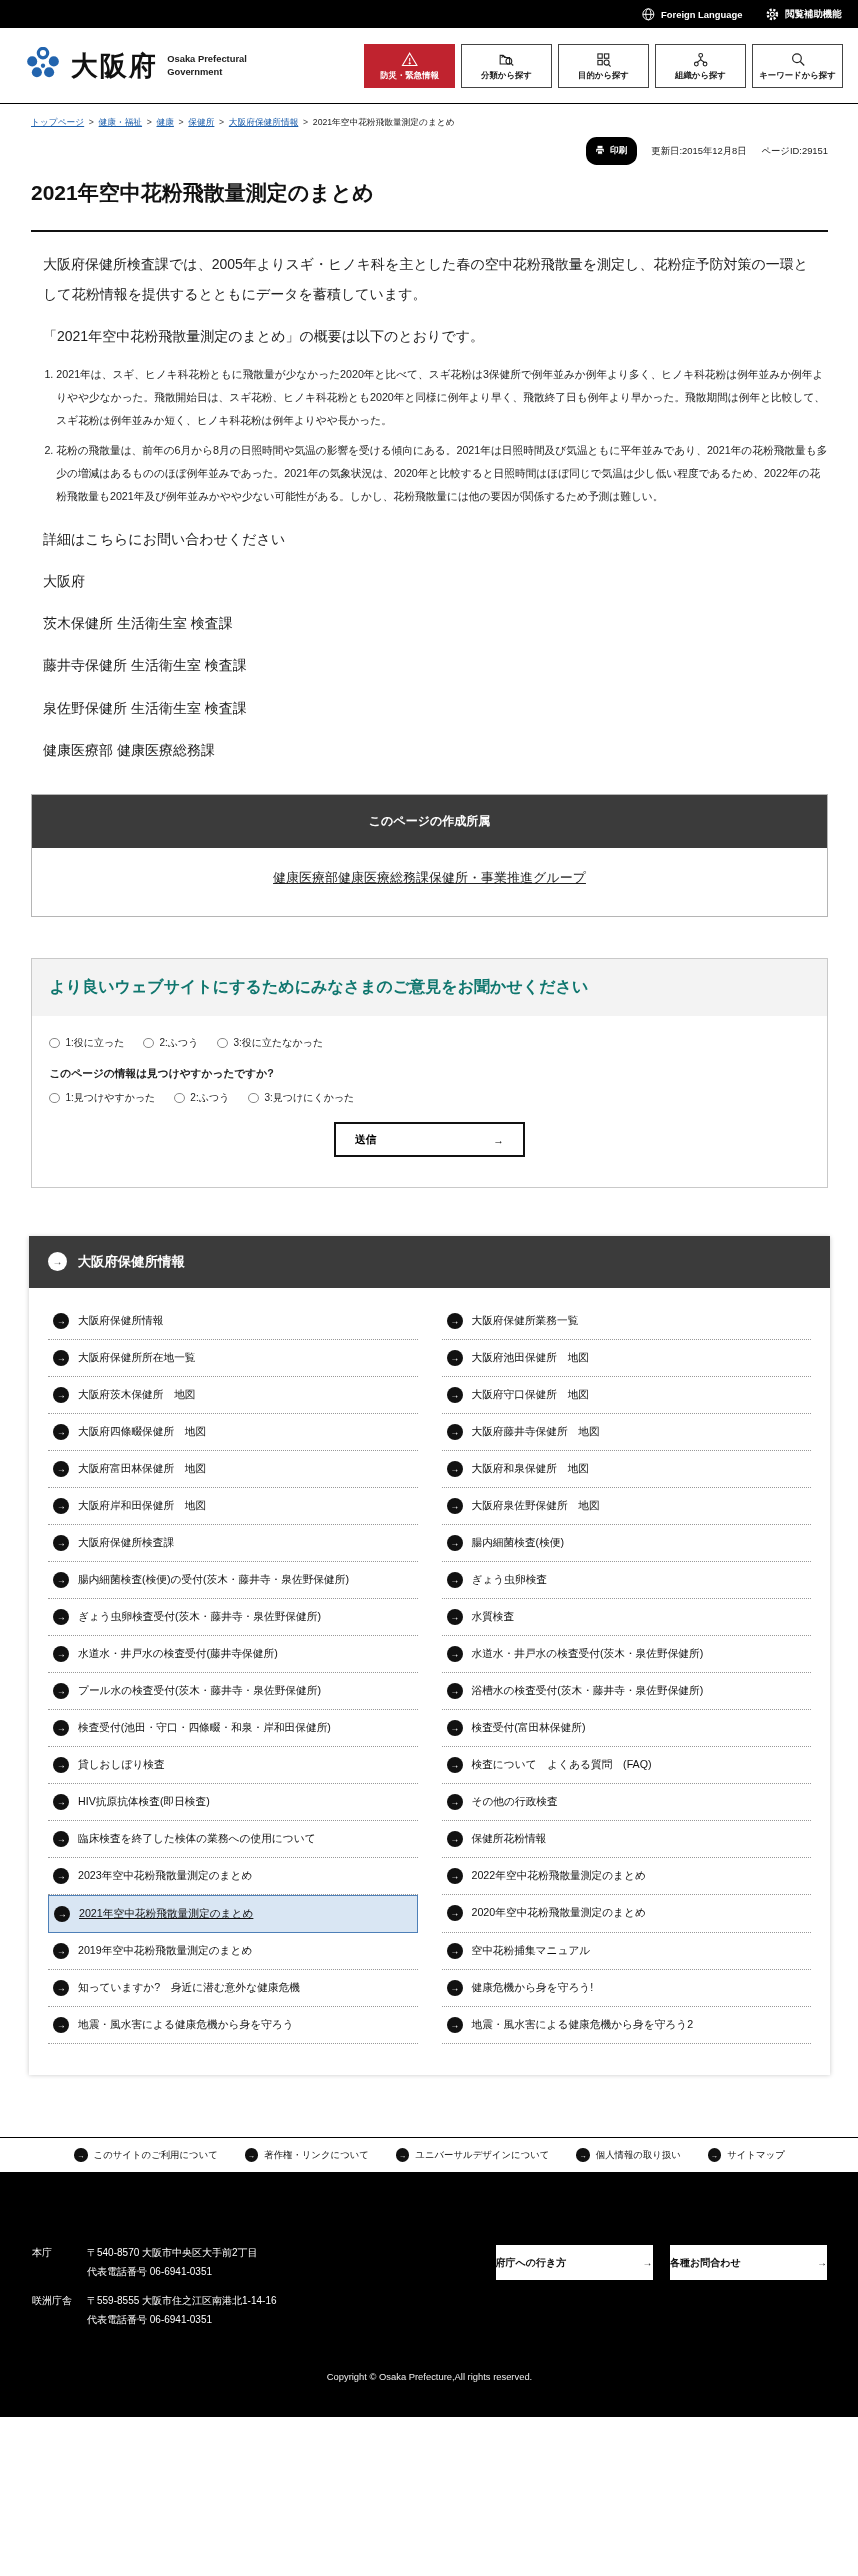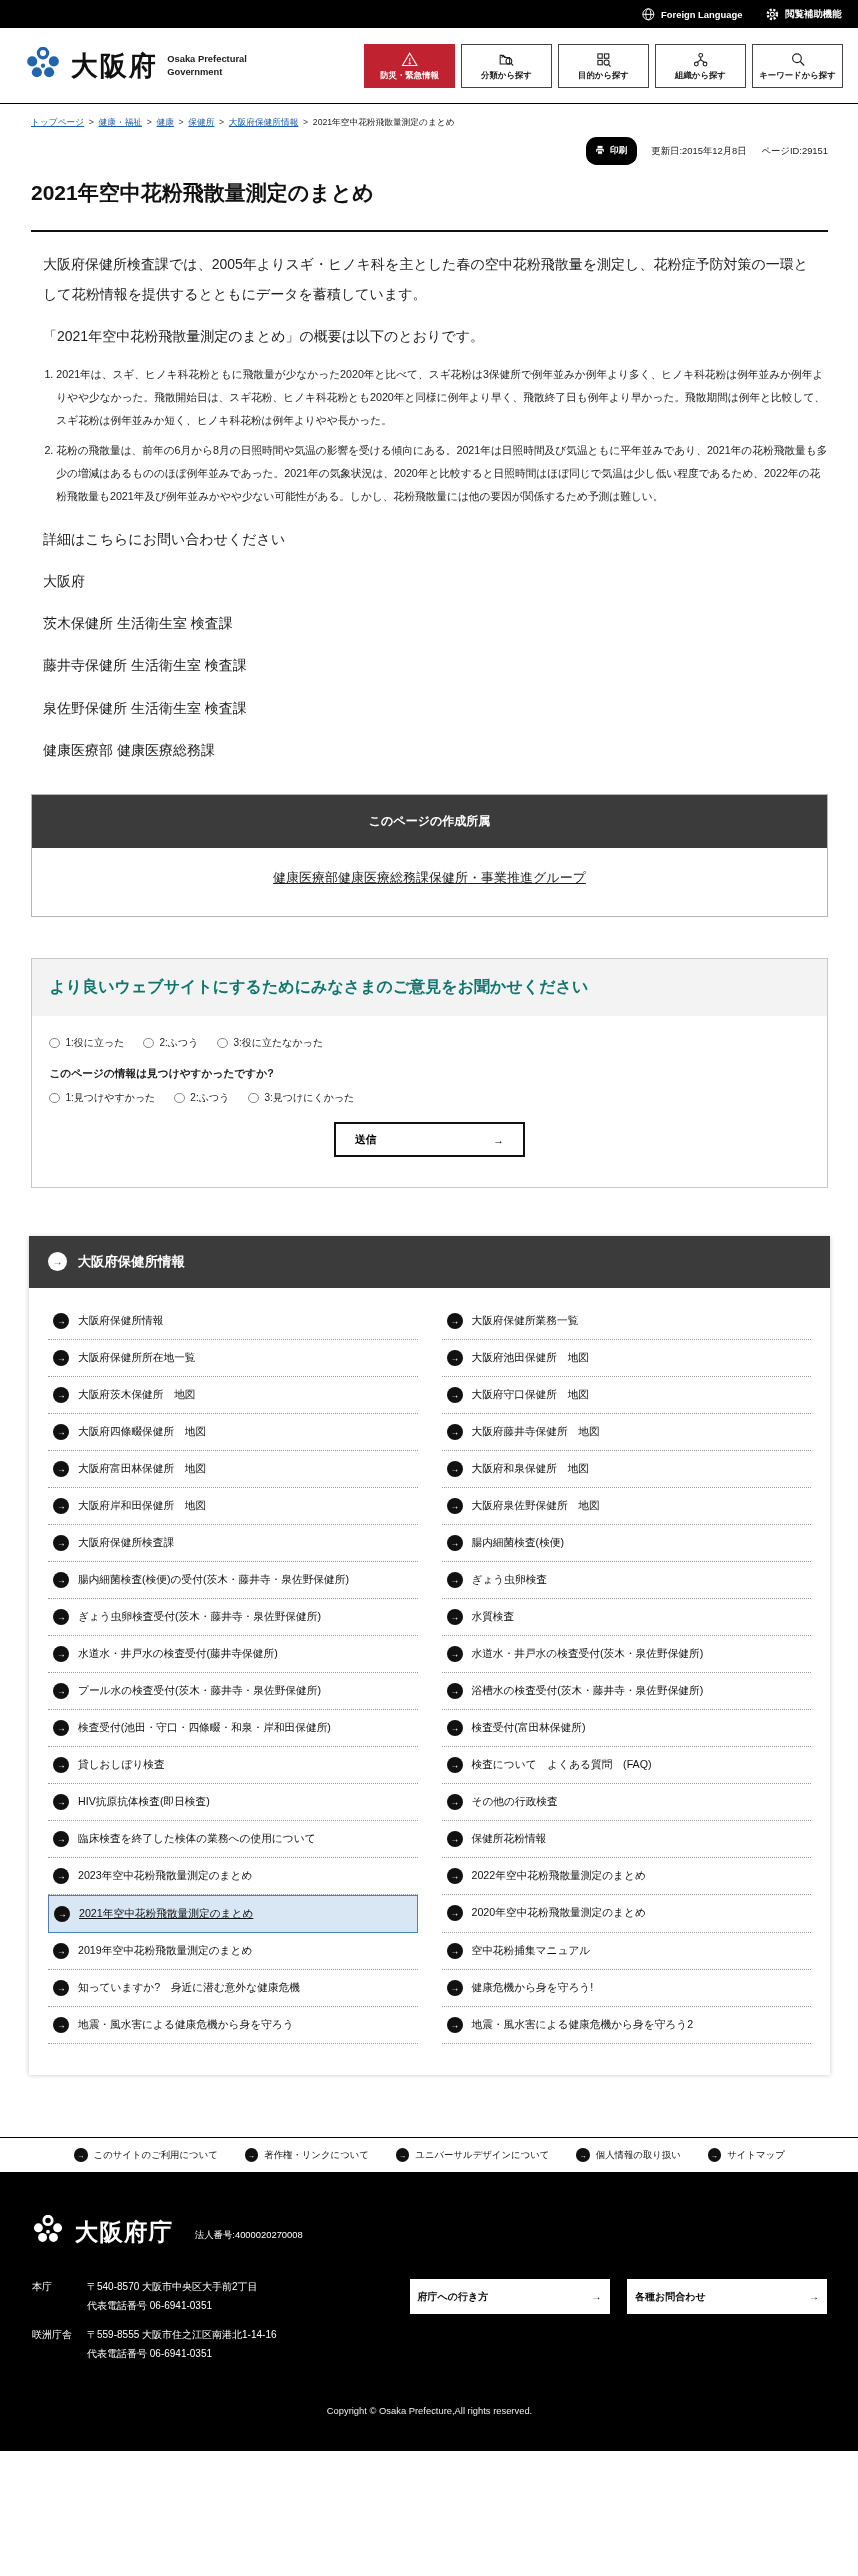--- a/index.html
+++ b/index.html
@@ -85,22 +85,22 @@
 
   
   .site-footer { background:#000; color:#fff; padding:43px 32px 0; }
   .footer-top { display:flex; align-items:center; gap:10.7px; }
   .footer-logo-jp { font-size:23.4px; font-weight:bold; letter-spacing:1.3px; }
   .corp-no { font-size:9.4px; margin-left:10.7px; margin-top:6.7px; }
   .footer-mid { display:flex; justify-content:space-between; align-items:flex-start; margin-top:28px; }
   .addr-row { display:flex; gap:7px; margin-bottom:10.7px; font-size:10px; line-height:19px; }
   .addr-name { width:48px; flex:none; }
   .footer-btns { display:flex; gap:17.4px; margin-top:2.7px; }
-  .footer-btn { width:200px; height:35px; background:#fff; color:#111; border:none; font-size:10px; font-weight:bold;
-    display:flex; align-items:center; justify-content:space-between; padding:0 8px; cursor:pointer; }
+  .footer-btn { width:157px; height:35px; background:#fff; color:#111; border:none; font-size:10px; font-weight:bold;
+    display:flex; align-items:center; justify-content:space-between; padding:0 0; cursor:pointer; }
   .copyright { text-align:center; font-size:9.4px; padding:31px 0 35px; color:#eee; }
   .bottom-space { height:267px; background:#fff; }
 </style>
 </head>
 <body>
 
 <div class="topbar">
   <div class="topbar-item">
     <span>
       <svg width="14.7" height="14.7" viewBox="0 0 24 24" fill="none" stroke="#fff" stroke-width="1.6">
@@ -466,36 +466,20 @@
       <span class="circle-icon-sm">→</span>
       <span>個人情報の取り扱い</span>
     </a>
     <a class="footer-nav-item">
       <span class="circle-icon-sm">→</span>
       <span>サイトマップ</span>
     </a>
   </nav>
 
 <footer class="site-footer">
-  <div class="footer-top">
-    <span>
-      <svg width="32" height="32" viewBox="0 0 100 100">
-        <g fill="#fff">
-          <circle cx="50" cy="17" r="13" fill="none" stroke="#fff" stroke-width="9"></circle>
-          <circle cx="20" cy="40" r="14"></circle>
-            <circle cx="80" cy="40" r="14"></circle>
-          <circle cx="33" cy="70" r="14"></circle>
-            <circle cx="67" cy="70" r="14"></circle>
-          <circle cx="50" cy="52" r="6"></circle>
-        </g>
-      </svg>
-    </span>
-    <span class="footer-logo-jp">大阪府庁</span>
-    <span class="corp-no">法人番号:4000020270008</span>
-  </div>
   <div class="footer-mid">
     <div>
       <div class="addr-row">
         <span class="addr-name">本庁</span>
         <span>
           <span>〒540-8570 大阪市中央区大手前2丁目</span><br>
           <span>代表電話番号 06-6941-0351</span>
         </span>
       </div>
       <div class="addr-row">

